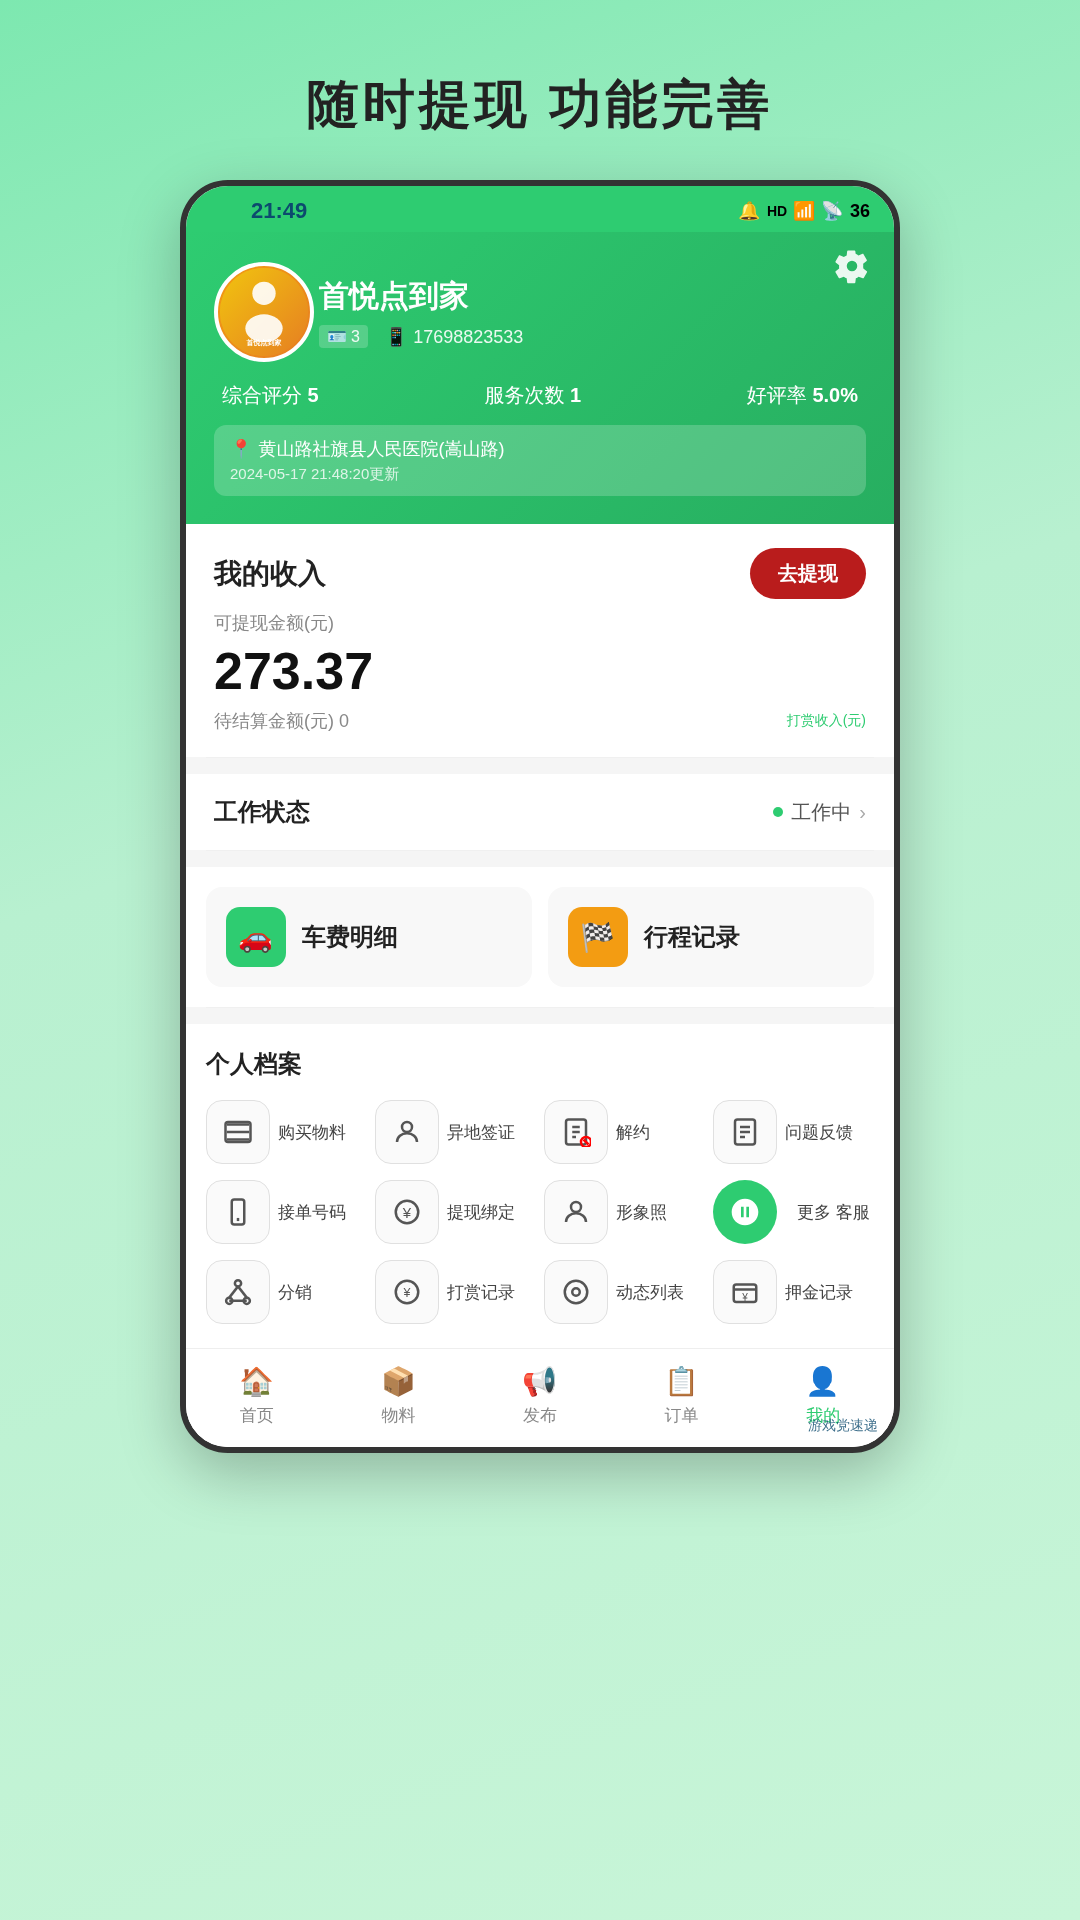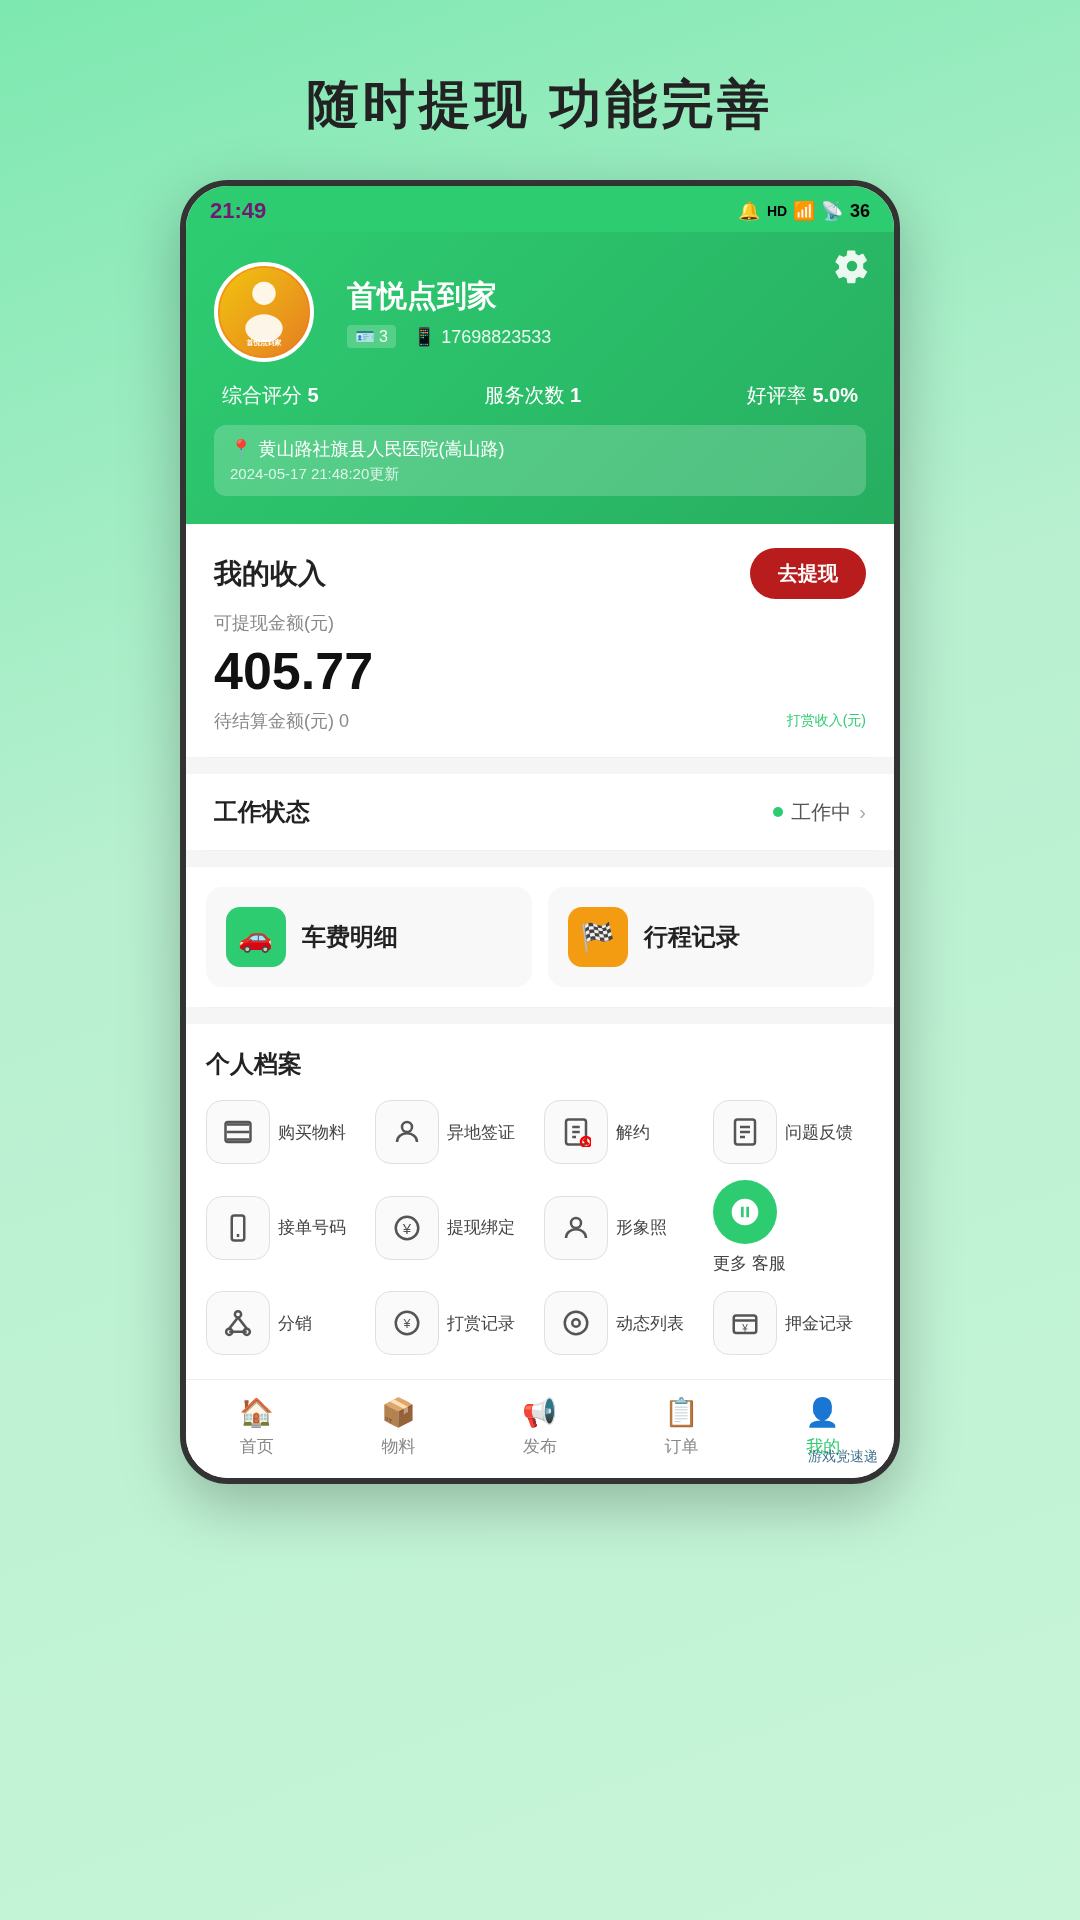--- a/index.html
+++ b/index.html
@@ -49,21 +49,22 @@
     .status-bar {
       background: #2ecc71;
       padding: 12px 24px 8px;
       display: flex;
       justify-content: space-between;
       align-items: center;
     }
     .status-time {
       font-size: 22px;
       font-weight: 600;
-      color: #701a75;
+      color: #0c4a6e;
+      margin-left: 41px;
     }
     .status-icons {
       display: flex;
       gap: 6px;
       align-items: center;
       font-size: 18px;
       color: #000;
     }
 
     
@@ -79,21 +80,21 @@
     }
     .settings-icon-wrap svg {
       width: 36px;
       height: 36px;
       fill: rgba(255,255,255,0.9);
     }
 
     .profile-row {
       display: flex;
       align-items: center;
-      gap: 33px;
+      gap: 5px;
       margin-top: 10px;
     }
     .avatar-circle {
       width: 100px;
       height: 100px;
       border-radius: 50%;
       background: linear-gradient(135deg, #f39c12, #e67e22);
       border: 4px solid white;
       display: flex;
       align-items: center;
@@ -338,23 +339,23 @@
     .icon-text {
       font-size: 17px;
       color: #444;
       text-align: center;
     }
 
     
     .cs-bubble {
       position: relative;
       display: flex;
-      flex-direction: column;
-      align-items: flex-start;
-      gap: 8px;
+      flex-direction: row;
+      align-items: center;
+      gap: 20px;
     }
     .cs-icon-wrap {
       width: 64px;
       height: 64px;
       border-radius: 50%;
       background: #2ecc71;
       display: flex;
       align-items: center;
       justify-content: center;
       font-size: 28px;
@@ -486,21 +487,21 @@
   </div>
 
   <div class="content-area">
 
     <div class="income-card">
       <div class="income-header">
         <span class="income-title">我的收入</span>
         <button class="withdraw-btn">去提现</button>
       </div>
       <div class="income-label">可提现金额(元)</div>
-      <div class="income-amount">405.77</div>
+      <div class="income-amount">273.37</div>
       <div class="income-footer">
         <span class="pending-text">待结算金额(元) 0</span>
         <span class="tip-income">打赏收入(元)</span>
       </div>
     </div>
 
     <div class="divider"></div>
 
     <div class="work-status-card">
       <span class="work-status-label">工作状态</span>

